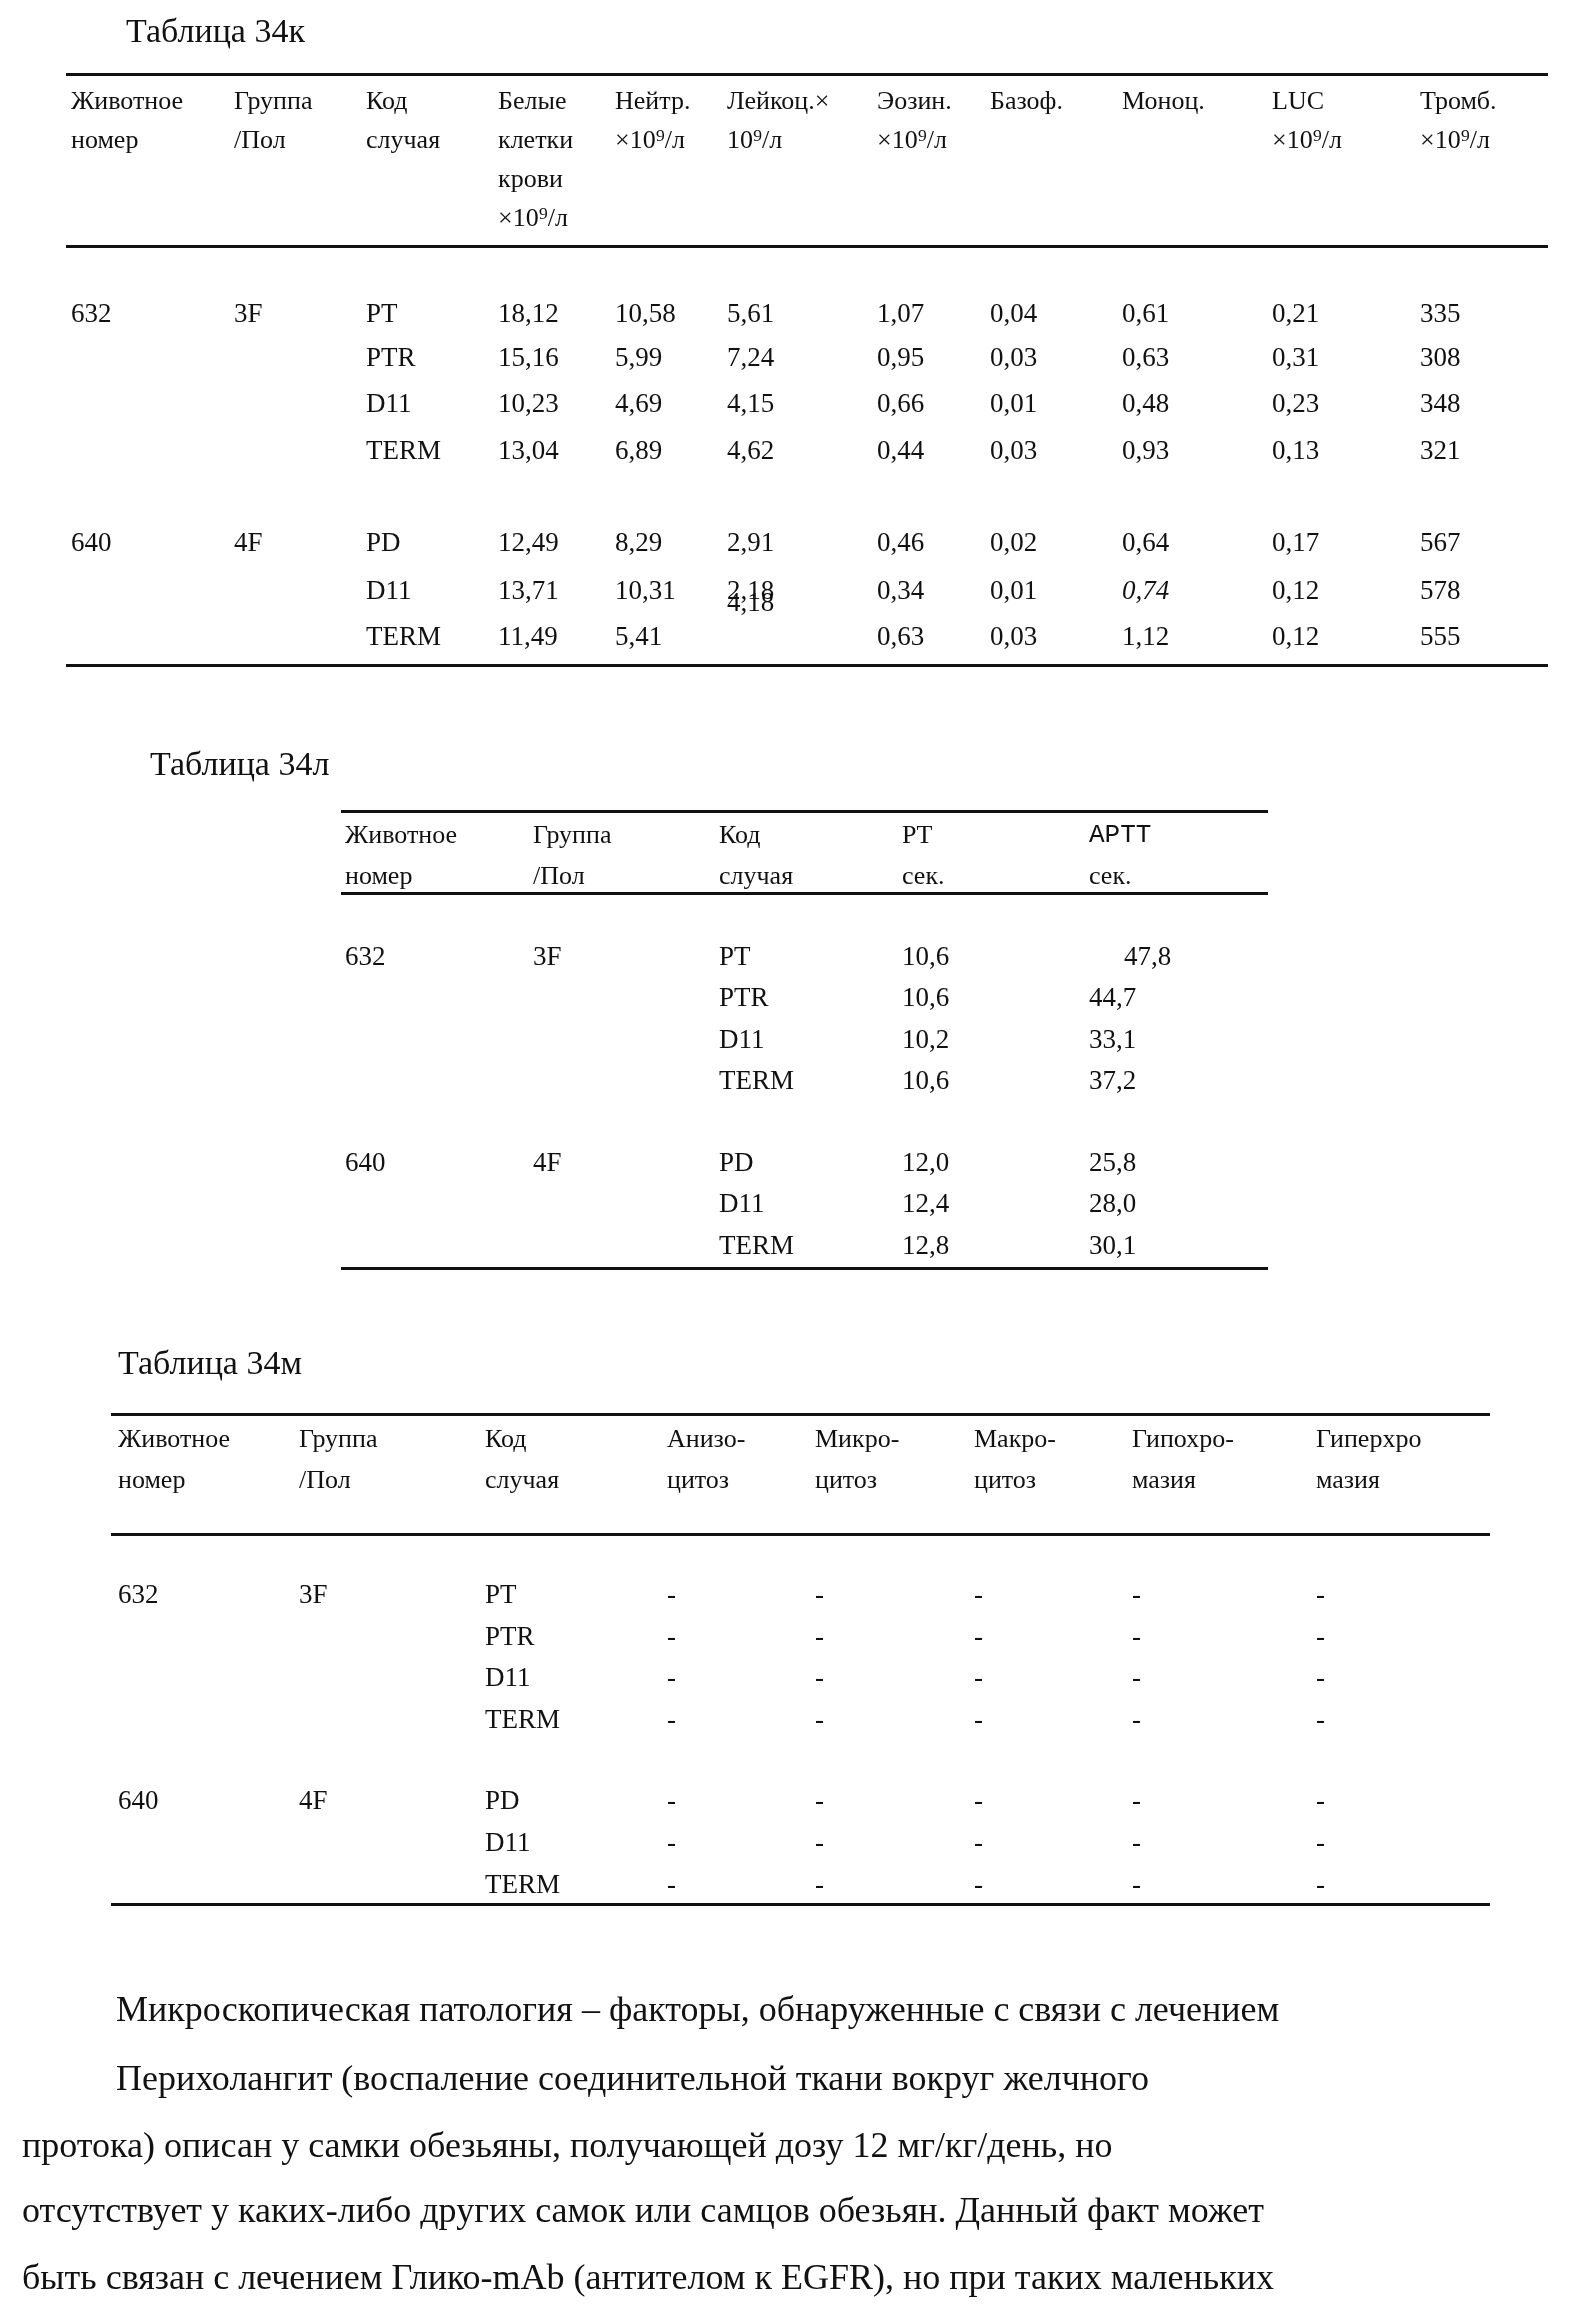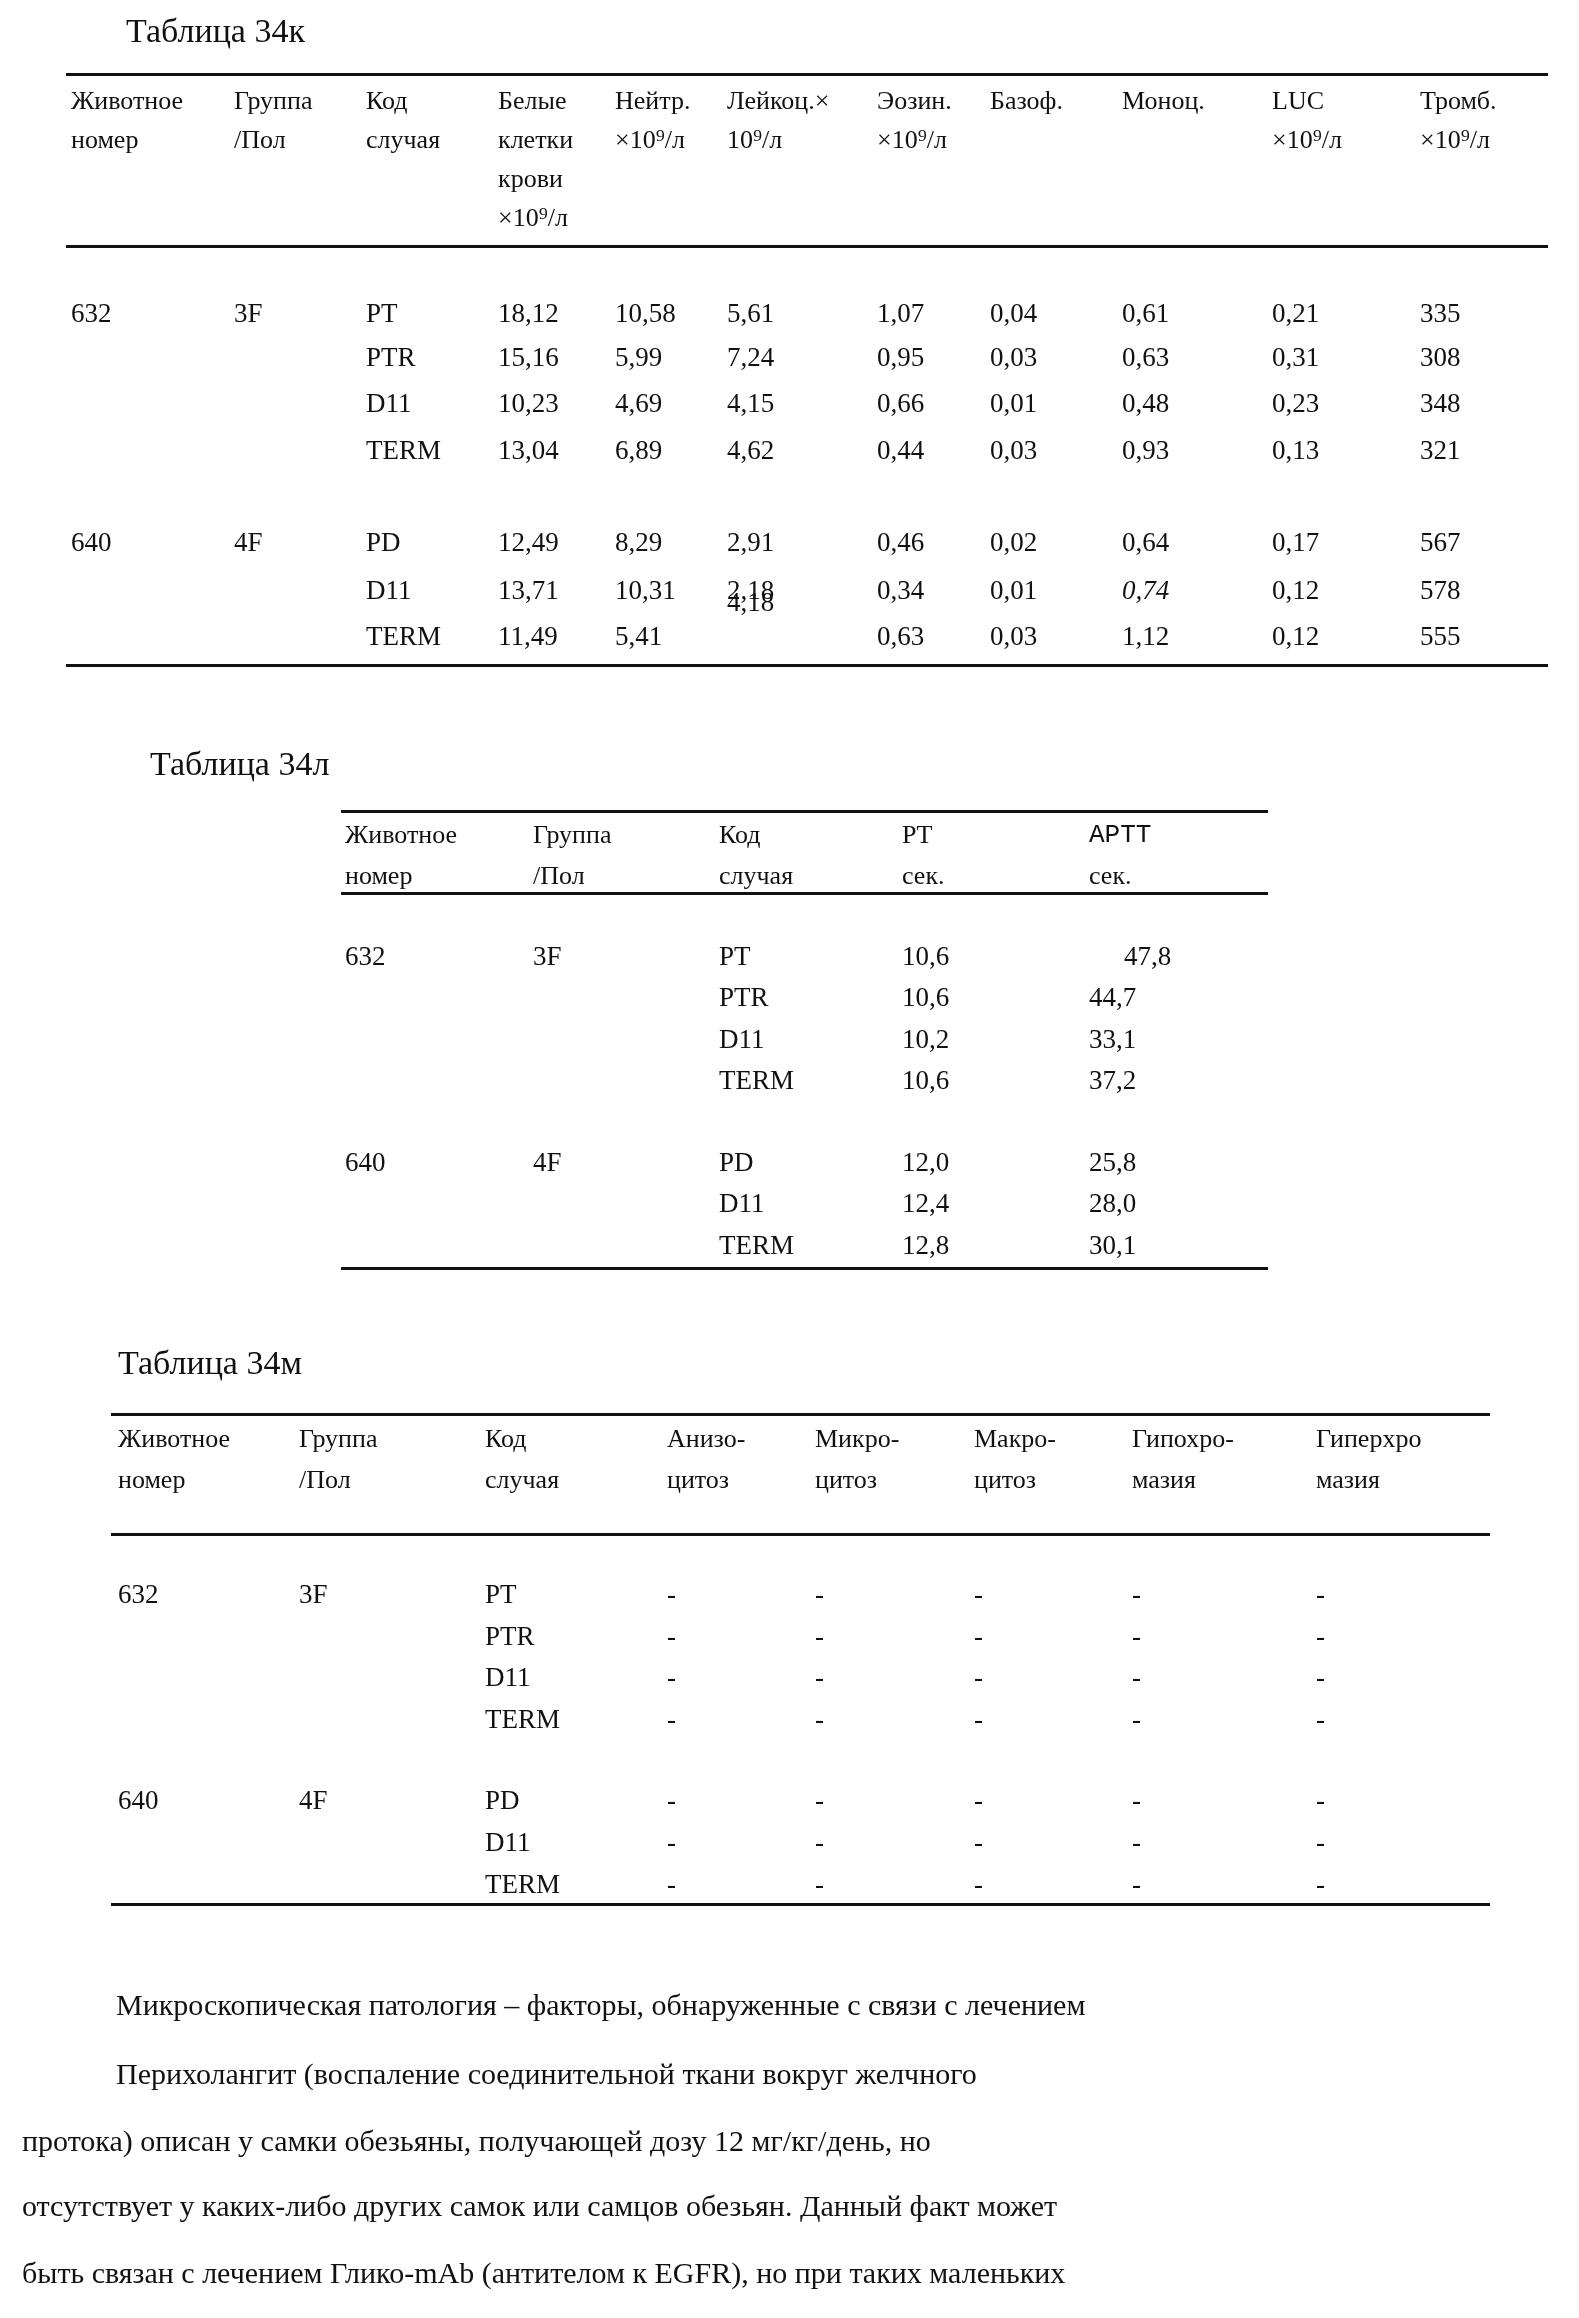--- a/index.html
+++ b/index.html
@@ -3,21 +3,21 @@
 <meta charset="utf-8">
 <style>
   html, body { margin:0; padding:0; background:#ffffff; }
   body { width:1579px; height:2319px; position:relative; overflow:hidden;
          font-family:"Liberation Serif", "DejaVu Serif", serif; color:#111; }
   .abs { position:absolute; white-space:nowrap; }
   .caption { font-size:34px; }
   .hdr { font-size:26px; line-height:40px; }
   .cell { font-size:27px; }
   .rule { position:absolute; height:2.6px; background:#111; }
-  .para { font-size:30px; }
+  .para { font-size:36px; }
 </style>
 </head>
 <body>
 
 <div class="abs caption" style="left:126px; top:12px;">Таблица 34к</div>
 <div class="rule" style="left:66px; width:1482px; top:73px;"></div>
 <div id="tk-headers">
     <div class="abs hdr" style="left: 71px; top: 81px;">Животное</div>
     <div class="abs hdr" style="left: 71px; top: 120px;">номер</div>
     <div class="abs hdr" style="left: 234px; top: 81px;">Группа</div>

